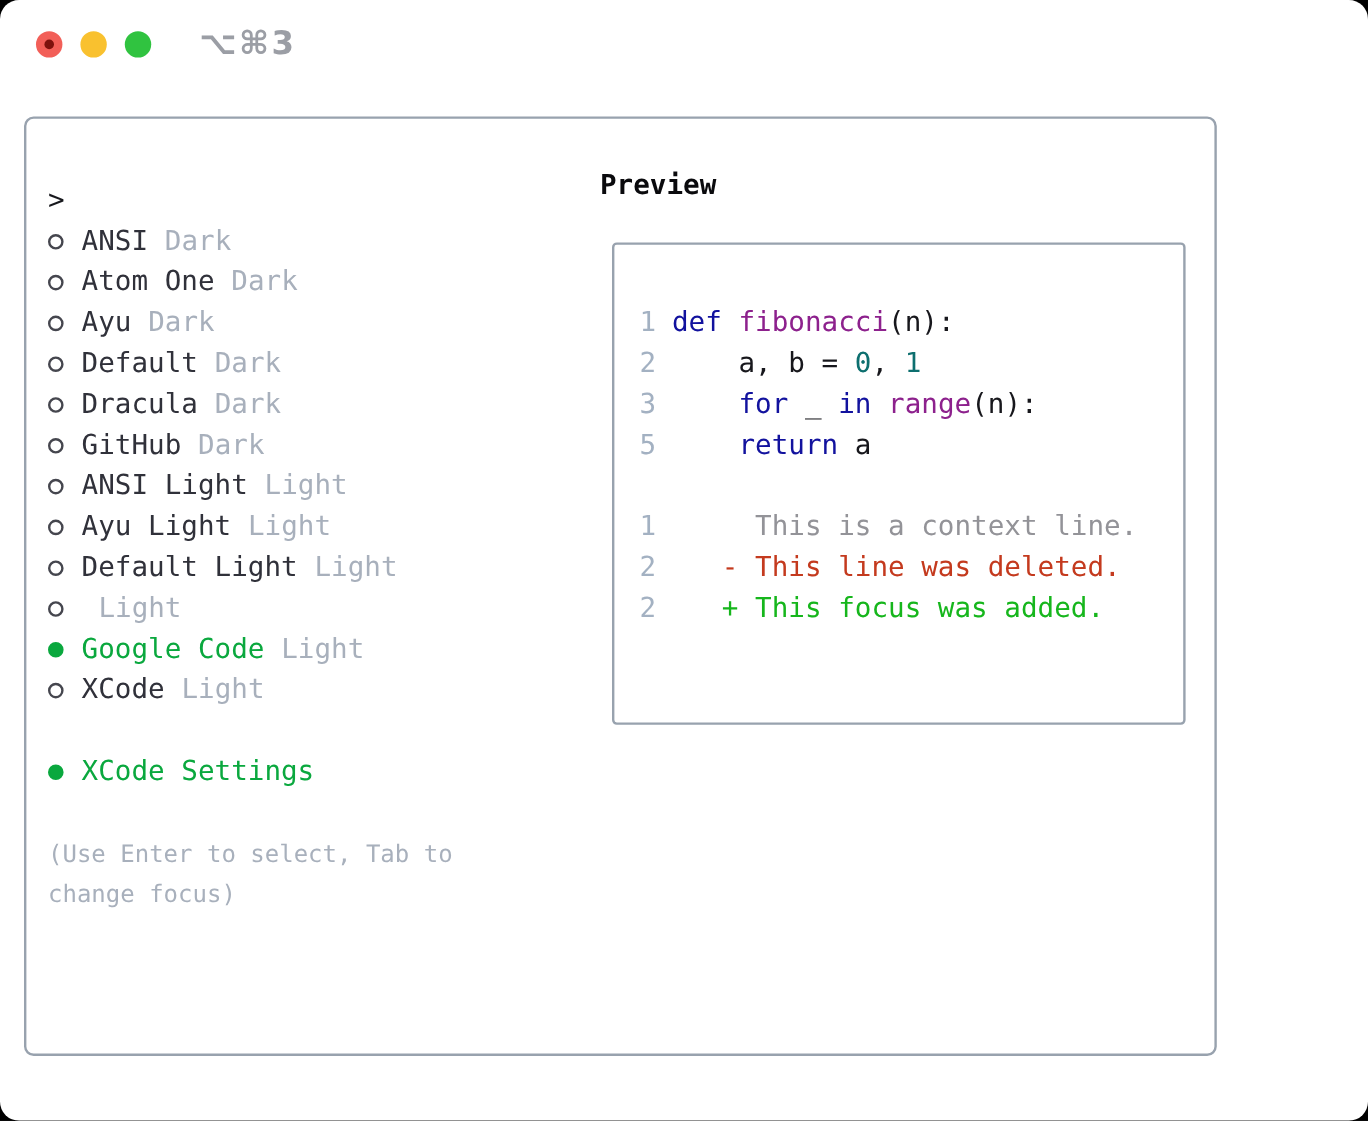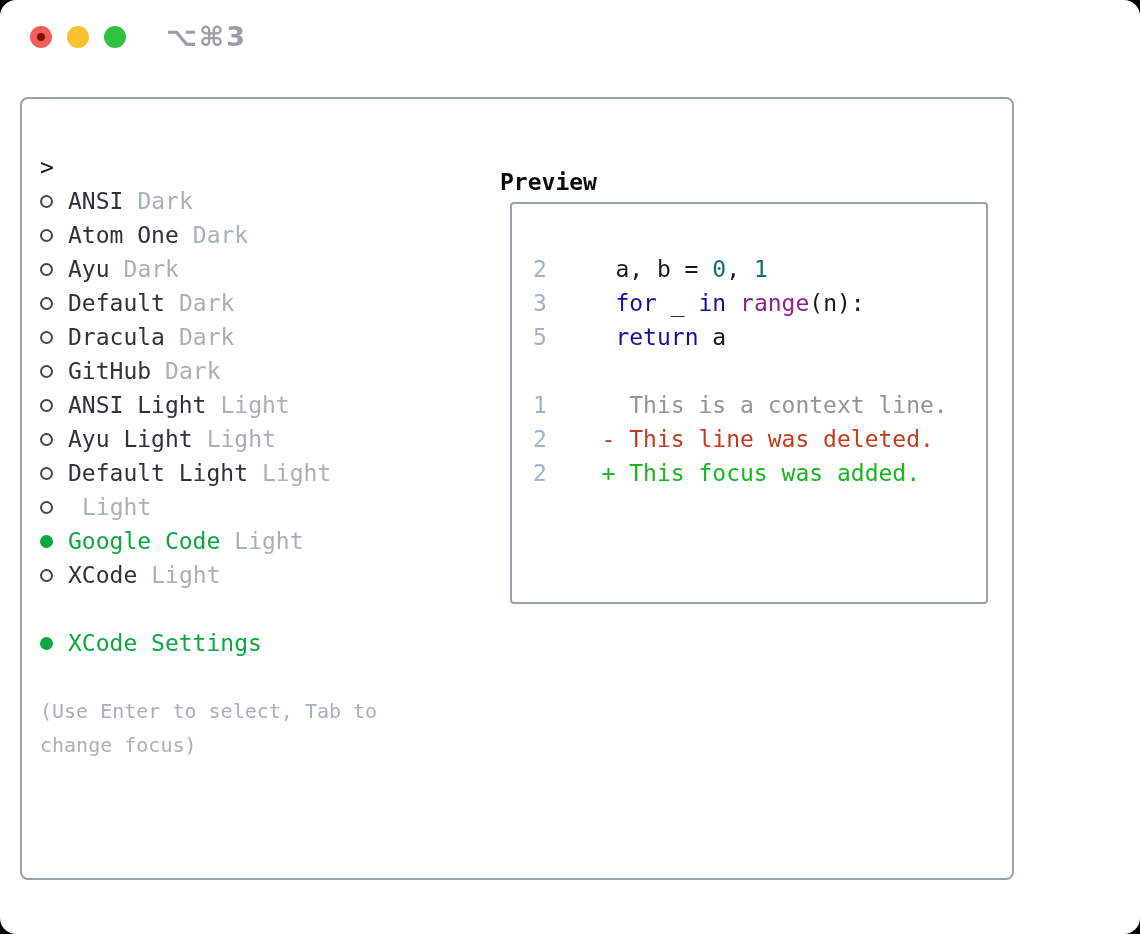--- a/index.html
+++ b/index.html
@@ -35,21 +35,21 @@
   .dot{width:13px;height:13px;border-radius:50%;
        border:2px solid #45464e;box-sizing:border-box;background:transparent;}
   .selected .dot{background:var(--selected_green,#0aa83e);border-color:var(--selected_green,#0aa83e);}
   .selected .item-name{color:var(--selected_green,#0aa83e);}
   .item-variant{color:var(--muted_gray,#a8b0bc);margin-left:14px;}
   .blank-row{height:34px;}
   .apply-header{color:#141419;}
   .help-line{height:34px;display:flex;align-items:center;
              font-size:20px;color:var(--muted_gray,#a8b0bc);}
   
-  .preview-header{position:absolute;left:478px;top:66px;height:34px;
+  .preview-header{position:absolute;left:478px;top:39px;height:34px;
     display:flex;align-items:center;font-size:23px;font-weight:bold;color:#0a0a0d;}
   .preview-box{
     position:absolute;left:488px;top:103px;width:478px;height:402px;
     border:2px solid var(--panel_border,#98a2ae);border-radius:4px;
     box-sizing:border-box;padding:48px 0 0 21px;overflow:hidden;
   }
   .code-line{height:34px;line-height:34px;font-size:23px;white-space:pre;color:#17171c;}
   .ln{display:inline-block;width:27px;color:var(--line_number_gray,#a3b1c2);}
   .tok-kw{color:var(--keyword_navy,#12129e);}
   .tok-fn{color:var(--function_purple,#8d218d);}
@@ -193,20 +193,21 @@
       <div class="blank-row"></div>
 
       <div class="help-line">(Use Enter to select, Tab to</div>
       <div class="help-line">change focus)</div>
     </div>
 
     <div class="preview-header">Preview</div>
 
     <div class="preview-box">
       <div id="code-lines">
+          <div class="code-line"><span class="ln">1</span><span class="tok-kw">def</span><span class="tok-pl"> </span><span class="tok-fn">fibonacci</span><span class="tok-pl">(n):</span></div>
           <div class="code-line"><span class="ln">2</span><span class="tok-pl">    a, b = </span><span class="tok-lit">0</span><span class="tok-pl">, </span><span class="tok-lit">1</span></div>
           <div class="code-line"><span class="ln">3</span><span class="tok-pl">    </span><span class="tok-kw">for</span><span class="tok-pl"> _ </span><span class="tok-kw">in</span><span class="tok-pl"> </span><span class="tok-fn">range</span><span class="tok-pl">(n):</span></div>
           <div class="code-line"><span class="ln">5</span><span class="tok-pl">    </span><span class="tok-kw">return</span><span class="tok-pl"> a</span></div>
           <div class="code-line"></div>
           <div class="code-line"><span class="ln">1</span><span class="tok-ctx">     This is a context line.</span></div>
           <div class="code-line"><span class="ln">2</span><span class="tok-del">   - This line was deleted.</span></div>
           <div class="code-line"><span class="ln">2</span><span class="tok-add">   + This focus was added.</span></div>
         </div>
     </div>
 

